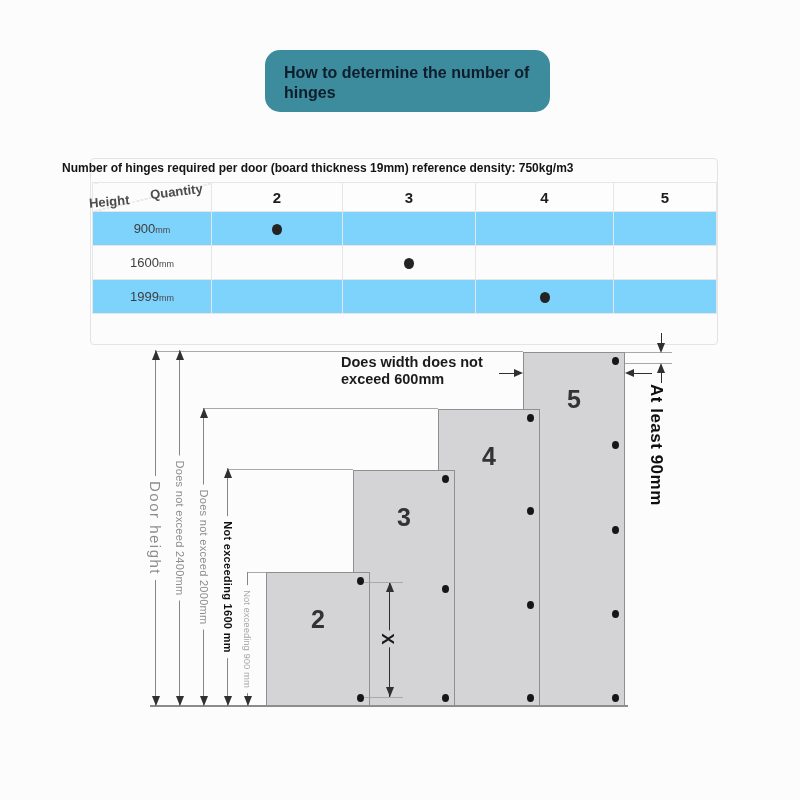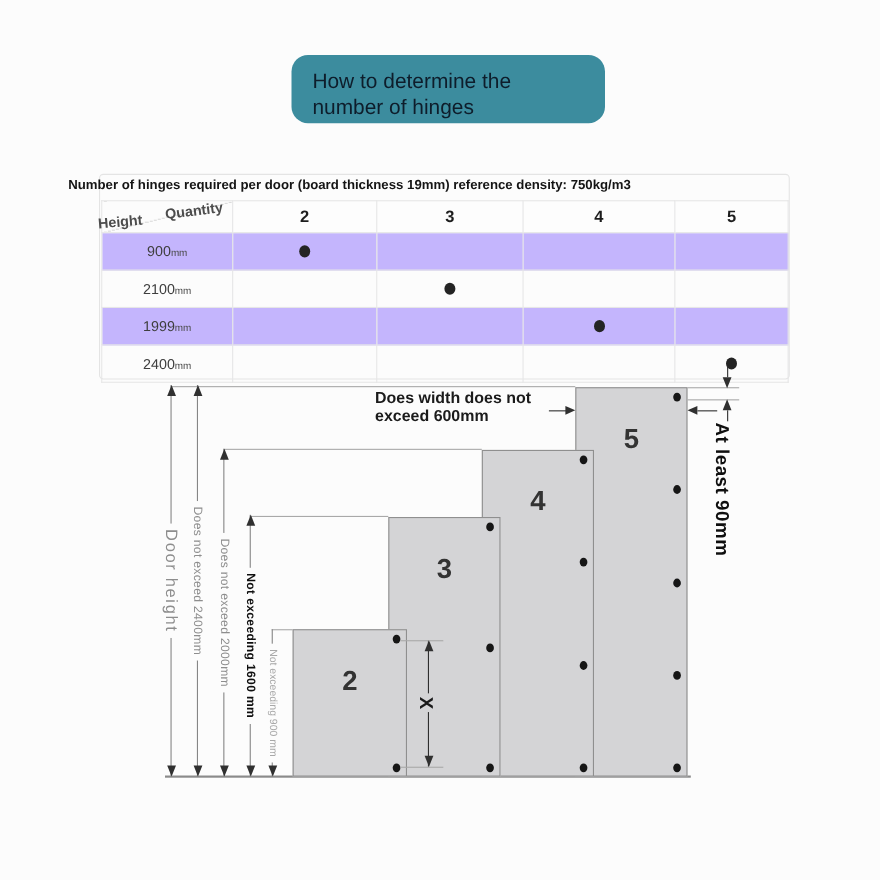--- a/index.html
+++ b/index.html
@@ -6,31 +6,31 @@
   .canvas{
     position:relative;width:800px;height:800px;margin:0 auto;
     background:#fcfcfc;overflow:hidden;
     font-family:"Liberation Sans",sans-serif;
   }
   
   .banner{
     position:absolute;left:265px;top:50px;width:285px;height:62px;
     border-radius:15px;box-sizing:border-box;padding:13px 19px;
   }
-  .banner-text{font-weight:normal;font-size:19px;line-height:1.25;}
+  .banner-text{font-weight:bold;font-size:16px;line-height:1.25;}
   
   .table-box{position:absolute;left:90px;top:158px;width:626px;height:185px;
     border:1px solid #e4e4e4;border-radius:4px;background:transparent;}
   .table-title{position:absolute;left:62px;top:161px;font-size:12px;font-weight:bold;
     color:#141414;white-space:nowrap;}
   .htable{position:absolute;left:92px;top:182px;border-collapse:collapse;table-layout:fixed;}
   .htable th,.htable td{border:1px solid #e6e6e7;padding:0;margin:0;}
   .htable tr.head-row th{height:28px;background:#fdfdfd;}
   .htable tr.body-row td{height:33px;}
-  .htable tr.stripe td{background:#c4b5fd;}
+  .htable tr.stripe td{background:#7dd3fc;}
   th.corner{width:118px;position:relative;
     background:linear-gradient(to bottom right,transparent 49.4%,#d6d6d6 49.4%,#d6d6d6 50.6%,transparent 50.6%) !important;}
   .corner-top{position:absolute;top:1px;right:8px;transform:rotate(-7deg);
     font-weight:bold;font-size:13px;color:#4c4c4c;}
   .corner-bottom{position:absolute;bottom:2px;left:-4px;transform:rotate(-5deg);
     font-weight:bold;font-size:13px;color:#4c4c4c;}
   th.qty{font-size:15px;font-weight:bold;color:#1d1d1d;text-align:center;}
   th.c0{width:130px;}th.c1{width:132px;}th.c2{width:137px;}th.c3{width:102px;}
   td.hlabel{font-size:13px;color:#3e3e3e;text-align:center;}
   td.hlabel .unit{font-size:9px;color:#4a4a4a;}
@@ -94,39 +94,32 @@
         <th class="qty c3">5</th>
       </tr>
       <tr class="body-row stripe">
         <td class="hlabel"><span>900</span><span class="unit">mm</span></td>
         <td class="cell"><span class="tdot"></span></td>
         <td class="cell"></td>
         <td class="cell"></td>
         <td class="cell"></td>
       </tr>
       <tr class="body-row">
-        <td class="hlabel"><span>2100</span><span class="unit">mm</span></td>
+        <td class="hlabel"><span>1600</span><span class="unit">mm</span></td>
         <td class="cell"></td>
         <td class="cell"><span class="tdot"></span></td>
         <td class="cell"></td>
         <td class="cell"></td>
       </tr>
       <tr class="body-row stripe">
         <td class="hlabel"><span>1999</span><span class="unit">mm</span></td>
         <td class="cell"></td>
         <td class="cell"></td>
         <td class="cell"><span class="tdot"></span></td>
         <td class="cell"></td>
-      </tr>
-      <tr class="body-row">
-        <td class="hlabel"><span>2400</span><span class="unit">mm</span></td>
-        <td class="cell"></td>
-        <td class="cell"></td>
-        <td class="cell"></td>
-        <td class="cell"><span class="tdot"></span></td>
       </tr>
     </tbody>
   </table>
 
   <div class="diagram" id="diagram">
 
     <div class="hline" style="left:155px;top:351px;width:368px"></div>
     <div class="hline" style="left:203px;top:408px;width:235px"></div>
     <div class="hline" style="left:227px;top:469px;width:126px"></div>
     <div class="hline" style="left:247px;top:572px;width:19px"></div>

